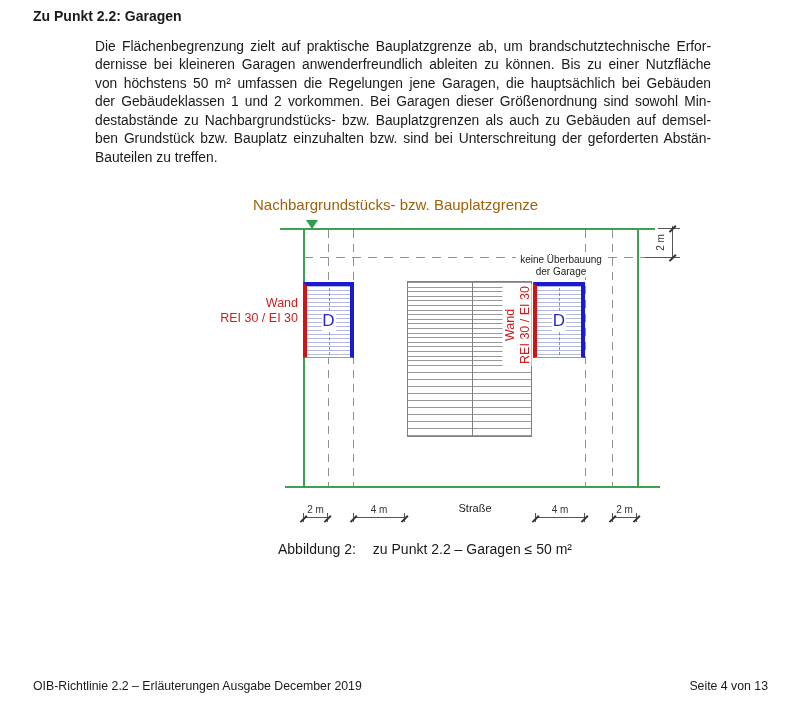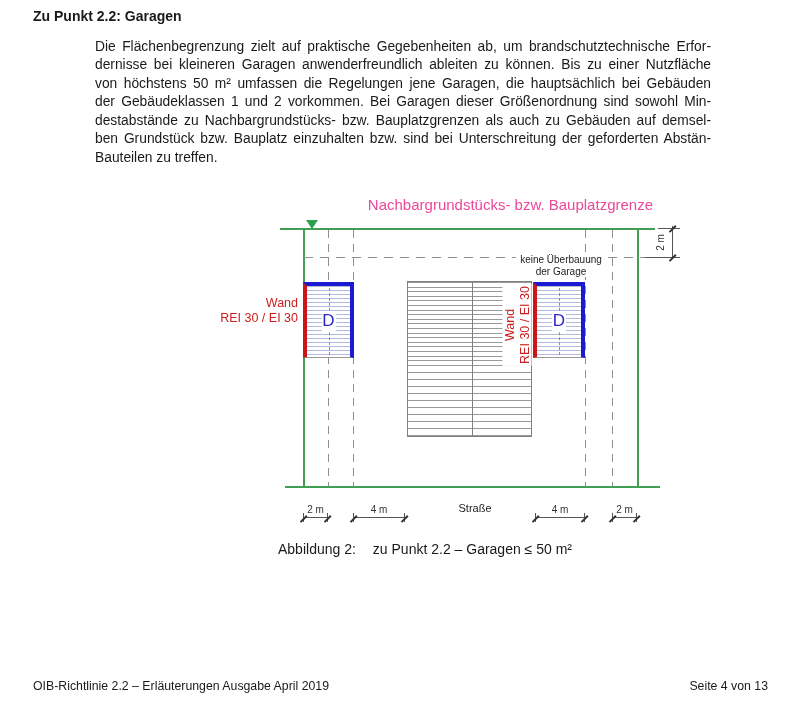--- a/index.html
+++ b/index.html
@@ -21,22 +21,22 @@
   .footer-left  { left:33px;  top:679px; font-size:12.3px; }
   .footer-right { right:33px; top:679px; font-size:12.3px; }
 
   
   .green-line { background:#3fa054; }
   .top-bline    { left:280px; top:228px; width:375px; height:2px; }
   .bottom-bline { left:285px; top:486px; width:375px; height:2px; }
   .left-bline   { left:303px; top:228px; width:2px;  height:259px; }
   .right-bline  { left:637px; top:228px; width:2px;  height:259px; }
 
-  .boundary-label { left:253px; top:196px; width:400px; text-align:right;
-                    color:#ec4899; font-size:15px; }
+  .boundary-label { left:253px; top:196px; width:400px; text-align:left;
+                    color:#a16207; font-size:15px; }
   .boundary-marker { left:306px; top:220px; width:0; height:0;
     border-left:6px solid transparent; border-right:6px solid transparent;
     border-top:9px solid #2e9e50; }
 
   
   .dash-h { left:304px; top:257px; width:341px; height:1px;
     background:repeating-linear-gradient(90deg,#909090 0 9px,transparent 9px 16px); }
   .dash-v { top:230px; width:1px; height:256px;
     background:repeating-linear-gradient(180deg,#909090 0 8px,transparent 8px 14px); }
 
@@ -99,21 +99,21 @@
     transform:rotate(-90deg); background:transparent; }
 </style>
 </head>
 <body>
 
 <div class="page">
 
   <div class="abs heading">Zu Punkt 2.2: Garagen</div>
 
   <div class="abs paragraph">
-    <div class="para-line">Die Flächenbegrenzung zielt auf praktische Gegebenheiten ab, um brandschutztechnische Erfor-</div>
+    <div class="para-line">Die Flächenbegrenzung zielt auf praktische Bauplatzgrenze ab, um brandschutztechnische Erfor-</div>
     <div class="para-line">dernisse bei kleineren Garagen anwenderfreundlich ableiten zu können. Bis zu einer Nutzfläche</div>
     <div class="para-line">von höchstens 50 m² umfassen die Regelungen jene Garagen, die hauptsächlich bei Gebäuden</div>
     <div class="para-line">der Gebäudeklassen 1 und 2 vorkommen. Bei Garagen dieser Größenordnung sind sowohl Min-</div>
     <div class="para-line">destabstände zu Nachbargrundstücks- bzw. Bauplatzgrenzen als auch zu Gebäuden auf demsel-</div>
     <div class="para-line">ben Grundstück bzw. Bauplatz einzuhalten bzw. sind bei Unterschreitung der geforderten Abstän-</div>
     <div class="para-line last">Bauteilen zu treffen.</div>
   </div>
 
   <div>
 
@@ -207,16 +207,16 @@
         <i class="slash s-r"></i>
     </div>
 
     <div class="abs street-label">Straße</div>
   </div>
 
   <div class="abs caption">
     <span class="cap-label">Abbildung 2:</span><span>zu Punkt 2.2 – Garagen ≤ 50 m²</span>
   </div>
 
-  <div class="abs footer-left">OIB-Richtlinie 2.2 – Erläuterungen Ausgabe April 2019</div>
+  <div class="abs footer-left">OIB-Richtlinie 2.2 – Erläuterungen Ausgabe December 2019</div>
   <div class="abs footer-right">Seite 4 von 13</div>
 
 </div>
 
 </body></html>

